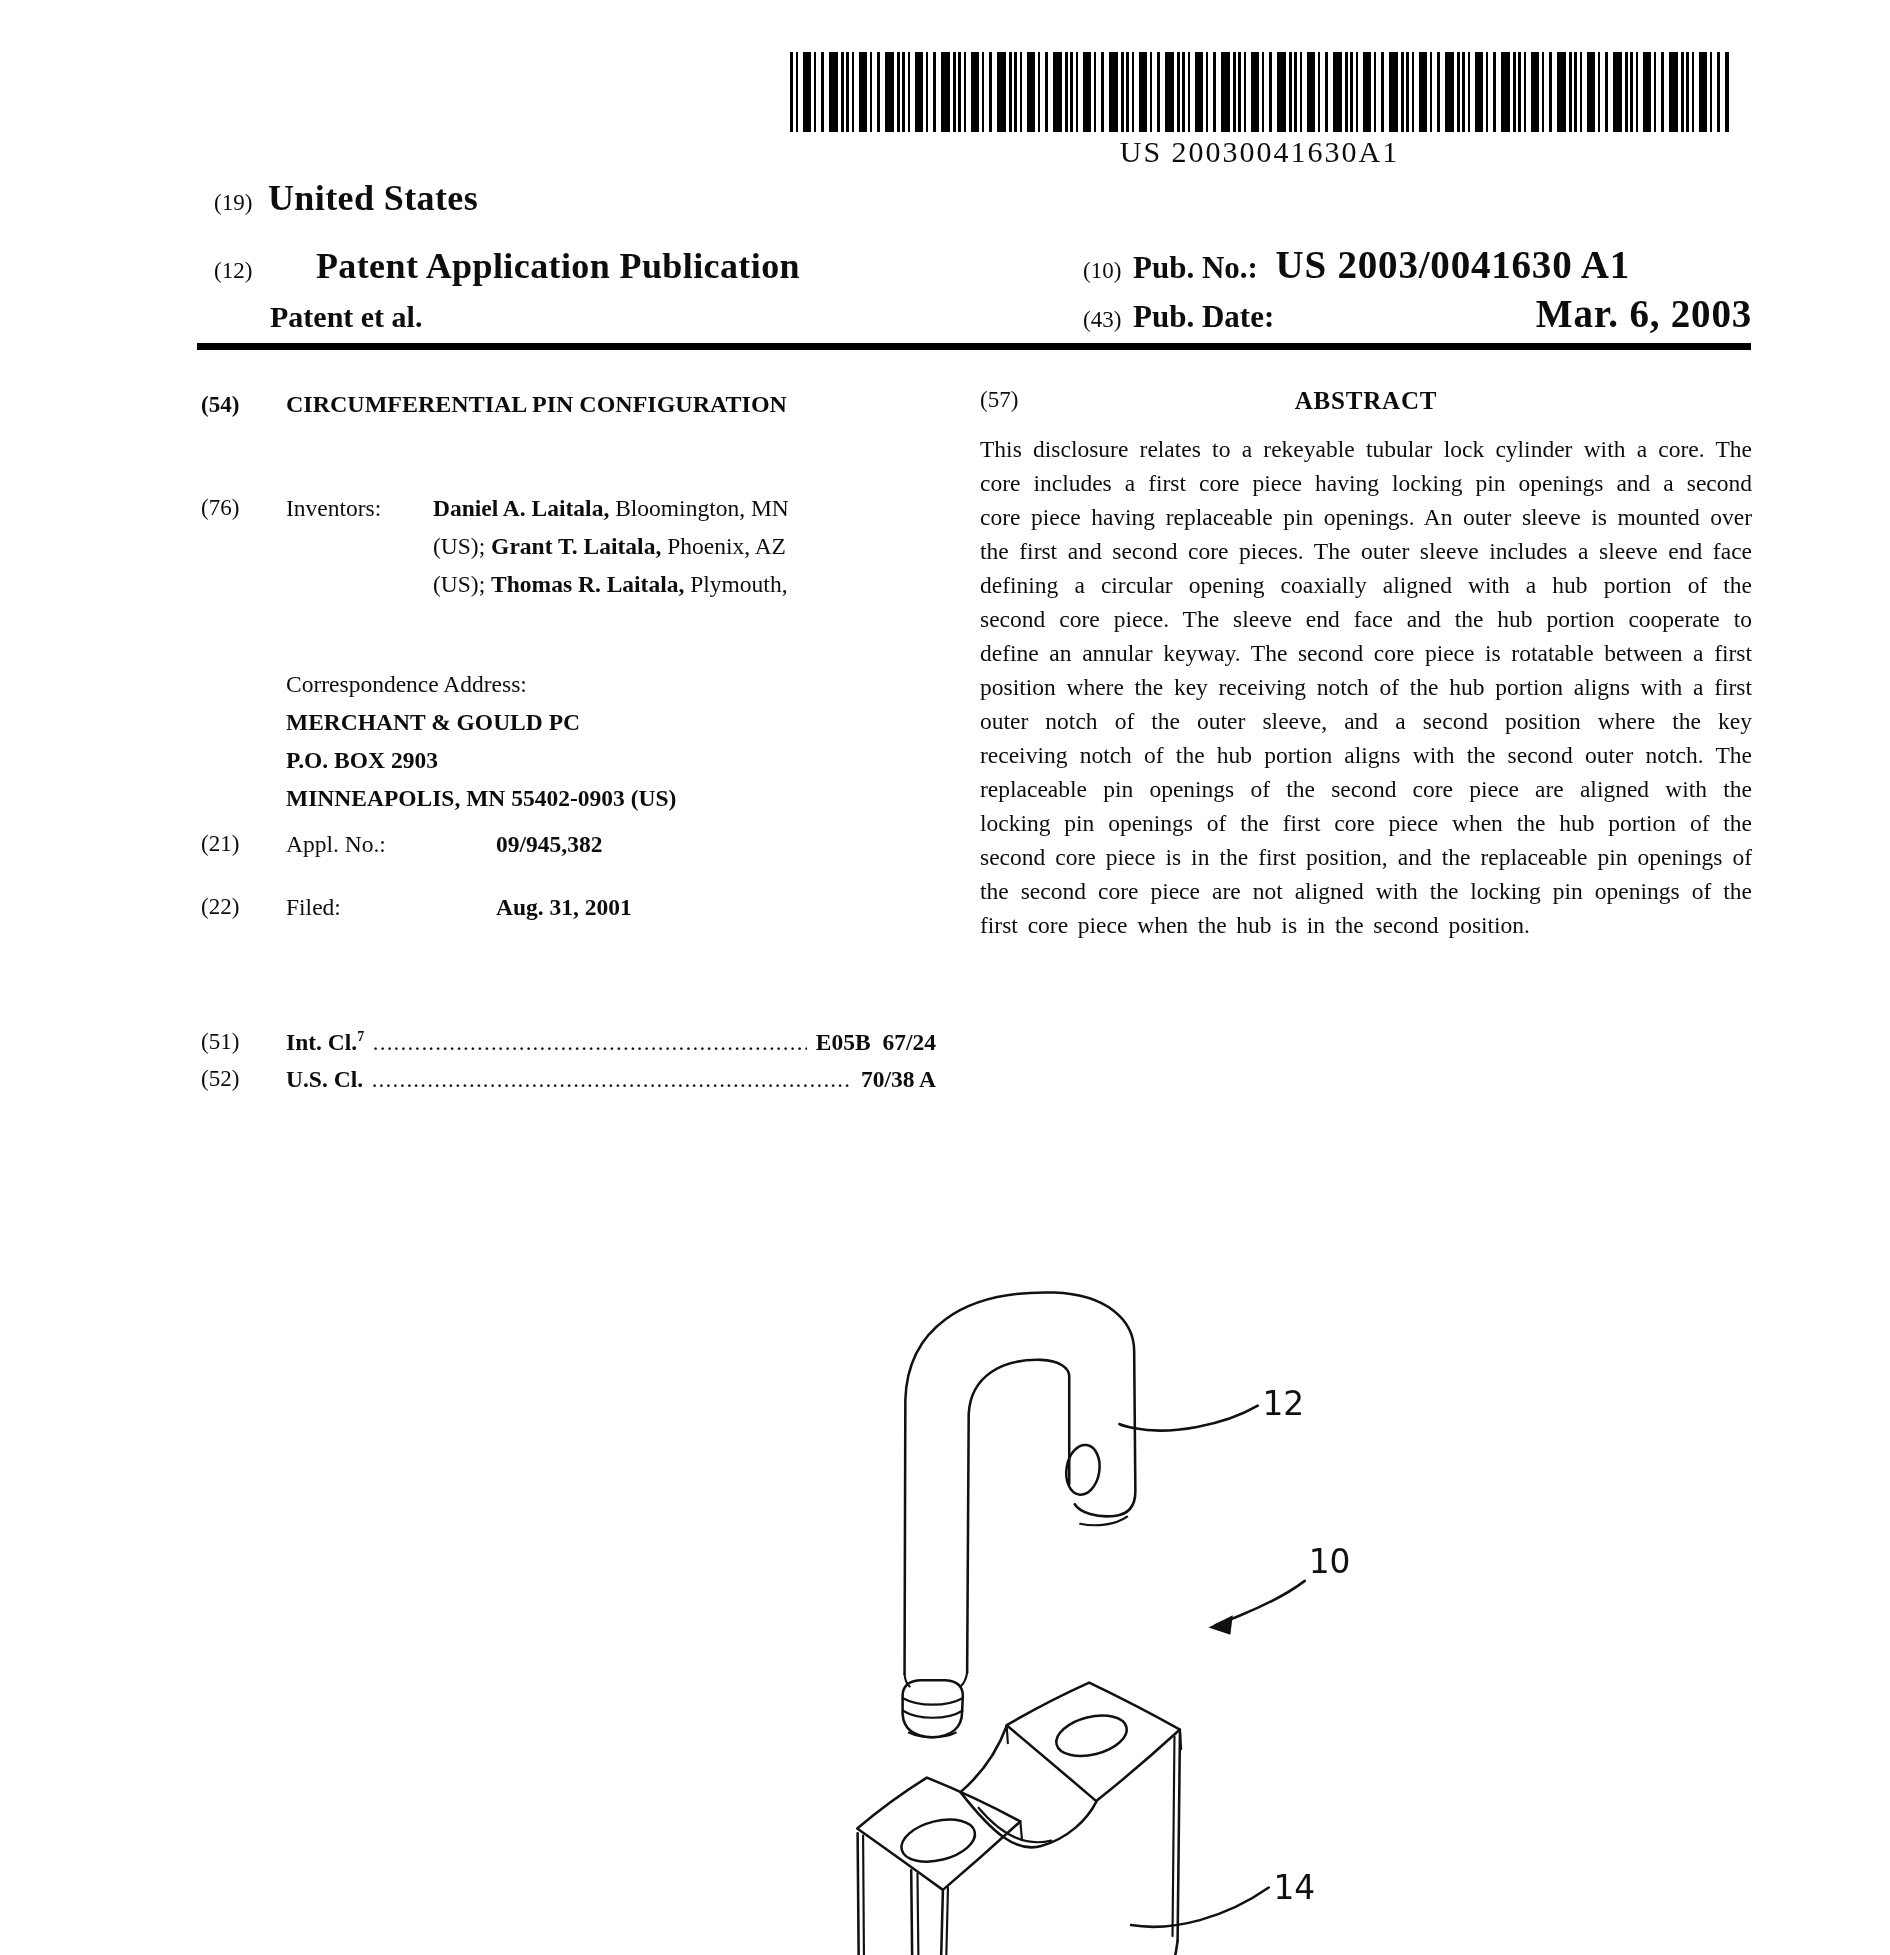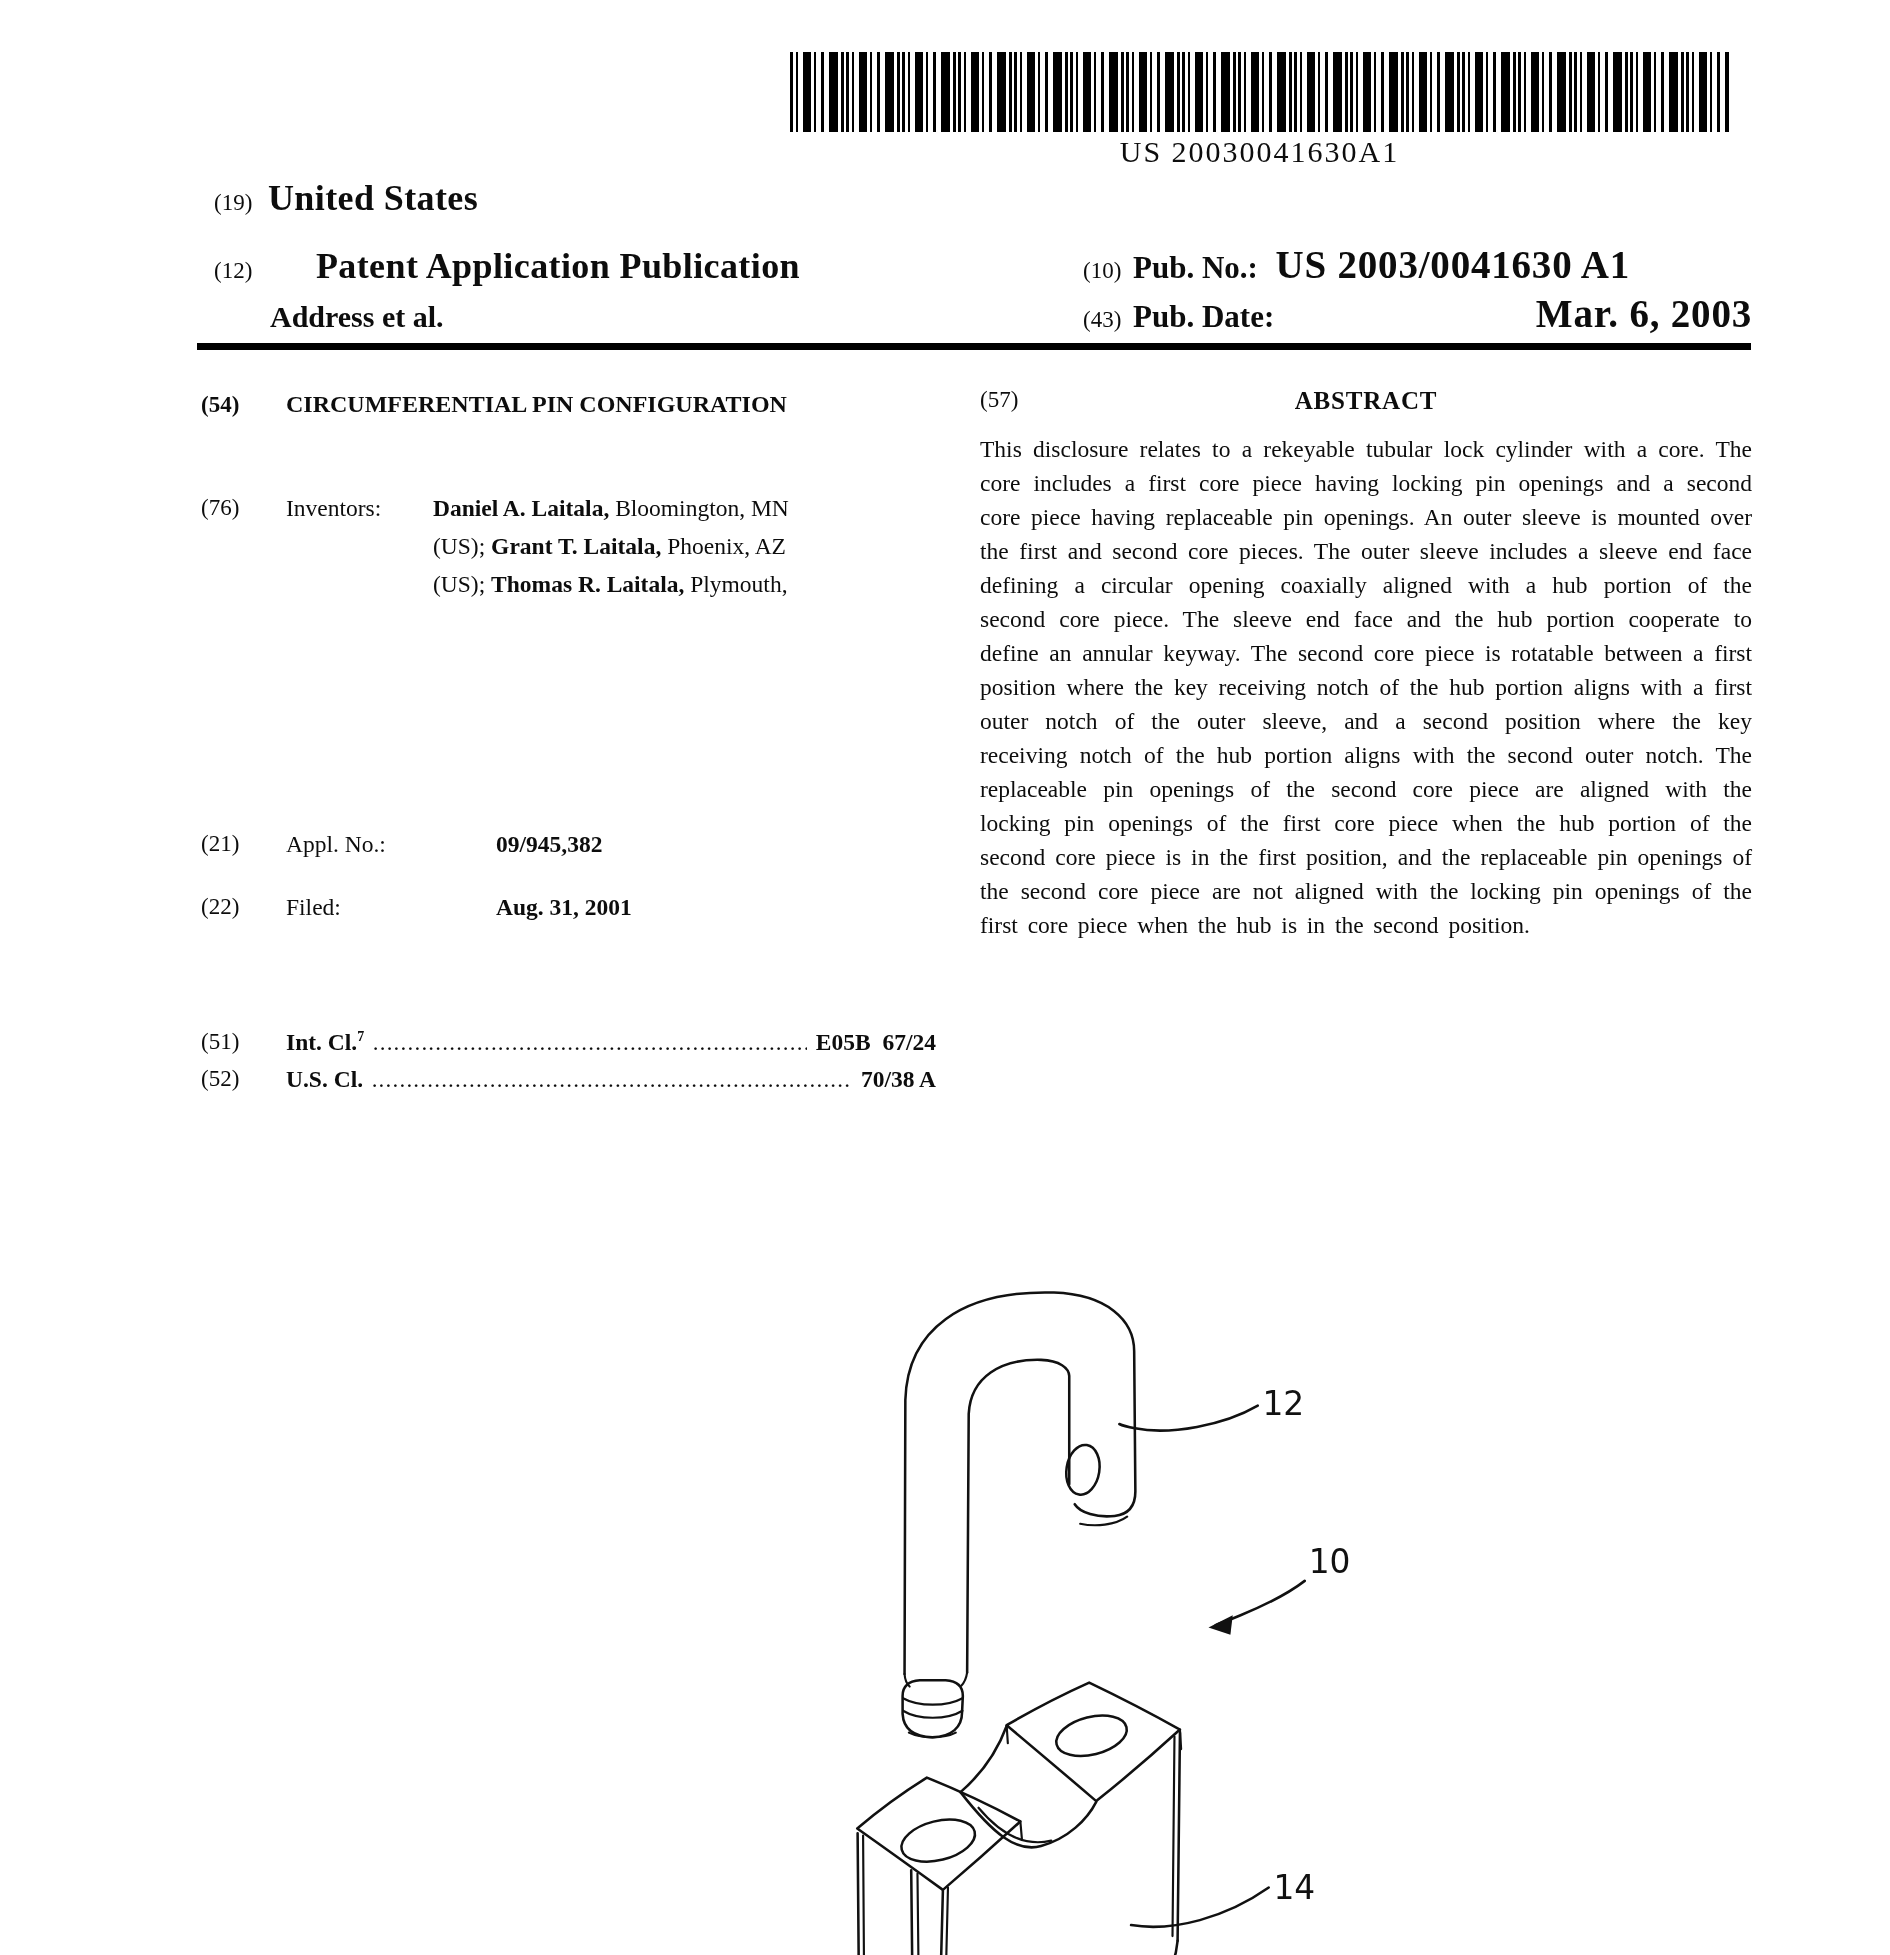--- a/index.html
+++ b/index.html
@@ -99,21 +99,21 @@
     <span class="code-sm">(12)</span>
     <span class="head-big">Patent Application Publication</span>
     <span class="right-group">
       <span class="code-sm">(10)</span>
       <span class="pub-label">Pub. No.:</span>
       <span class="pub-value">US 2003/0041630 A1</span>
     </span>
   </div>
 
   <div class="abs hrow row-by">
-    <span class="byline">Address et al.</span>
+    <span class="byline">Patent et al.</span>
     <span class="right-group">
       <span class="code-sm">(43)</span>
       <span class="pub-label">Pub. Date:</span>
       <span class="pub-value date">Mar. 6, 2003</span>
     </span>
   </div>
 
   <div class="abs header-rule"></div>
 
   <div class="abs field title-block">
@@ -126,20 +126,26 @@
   <div class="abs field inventors-block">
     <span class="code">(76)</span>
     <span class="inv-label">Inventors:</span>
     <div class="inv-lines">
       <div><span style="font-weight: bold;">Daniel A. Laitala,</span><span> Bloomington, MN</span></div>
       <div><span>(US); </span><span style="font-weight: bold;">Grant T. Laitala,</span><span> Phoenix, AZ</span></div>
       <div><span>(US); </span><span style="font-weight: bold;">Thomas R. Laitala,</span><span> Plymouth,</span></div>
     </div>
   </div>
 
+  <div class="abs field corr-block">
+    <div class="indent">Correspondence Address:</div>
+    <div class="indent bold">MERCHANT &amp; GOULD PC</div>
+    <div class="indent bold">P.O. BOX 2903</div>
+    <div class="indent bold">MINNEAPOLIS, MN 55402-0903 (US)</div>
+  </div>
 
   <div class="abs field appl-row">
     <span class="code">(21)</span>
     <span class="indent">Appl. No.:</span>
     <span class="value-col bold">09/945,382</span>
   </div>
 
   <div class="abs field filed-row">
     <span class="code">(22)</span>
     <span class="indent">Filed:</span>

